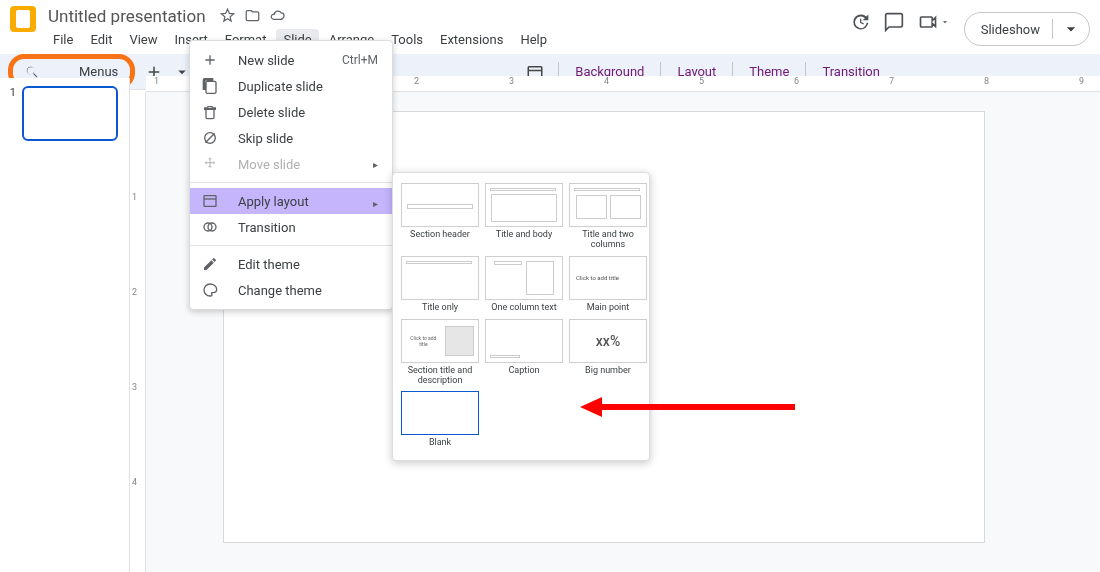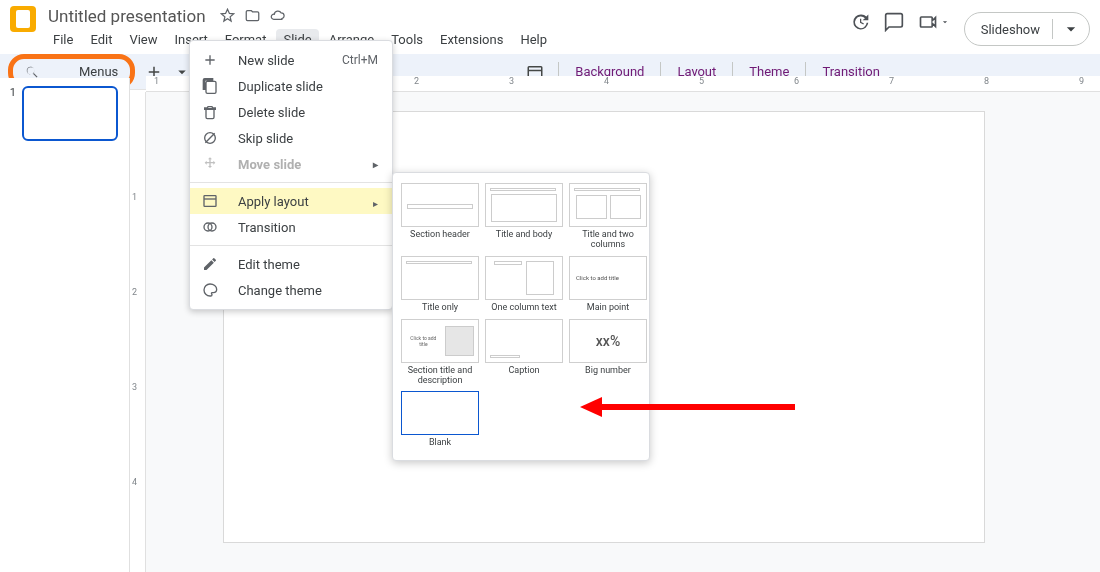--- a/index.html
+++ b/index.html
@@ -47,22 +47,22 @@
 .thumb-num { font-size:11px; color:#3c4043; width:10px; text-align:right; }
 .thumb { width:96px; height:55px; border:2px solid #0b57d0; border-radius:6px; background:#fff; }
 
 
 .canvas-area { position:absolute; top:92px; left:146px; right:0; bottom:0; background:#f8f9fa; }
 .slide-canvas { position:absolute; top:20px; left:78px; width:760px; height:430px; background:#fff; box-shadow:0 0 0 1px #d9d9d9; }
 
 
 .menu-panel { position:absolute; top:40px; left:189px; width:204px; background:#fff; border:1px solid #dadce0; border-radius:4px; box-shadow:0 2px 6px rgba(0,0,0,.2); padding:6px 0; z-index:50; font-size:13px; color:#3c4043; }
 .menu-item { display:flex; align-items:center; padding:5px 14px 5px 12px; gap:20px; cursor:pointer; position:relative; }
-.menu-item.hover { background:#fef9c3;align-items:flex-end; }
-.menu-item.disabled { color:#b0b0b0;font-weight:bold; }
+.menu-item.hover { background:#c4b5fd;align-items:flex-end; }
+.menu-item.disabled { color:#b0b0b0; }
 .menu-item .mi-icon { width:16px; height:16px; fill:#5f6368; flex-shrink:0; }
 .menu-item.disabled .mi-icon { fill:#c0c0c0; }
 .menu-item .shortcut { margin-left:auto; font-size:12px; color:#5f6368; }
 .menu-item .chev { margin-left:auto; font-size:10px; color:#5f6368; }
 .menu-sep { height:1px; background:#e3e3e3; margin:5px 0; }
 
 
 .layout-panel { position:absolute; top:172px; left:392px; width:258px; background:#fff; border:1px solid #dadce0; border-radius:4px; box-shadow:0 2px 8px rgba(0,0,0,.22); padding:10px 8px 12px; z-index:60; display:grid; grid-template-columns:repeat(3,1fr); gap:6px 6px; }
 .layout-tile { text-align:center; cursor:pointer; }
 .layout-tile .prev { width:78px; height:44px; border:1px solid #cfcfcf; background:#fff; margin:0 auto; position:relative; display:flex; align-items:center; justify-content:center; flex-direction:column; }

